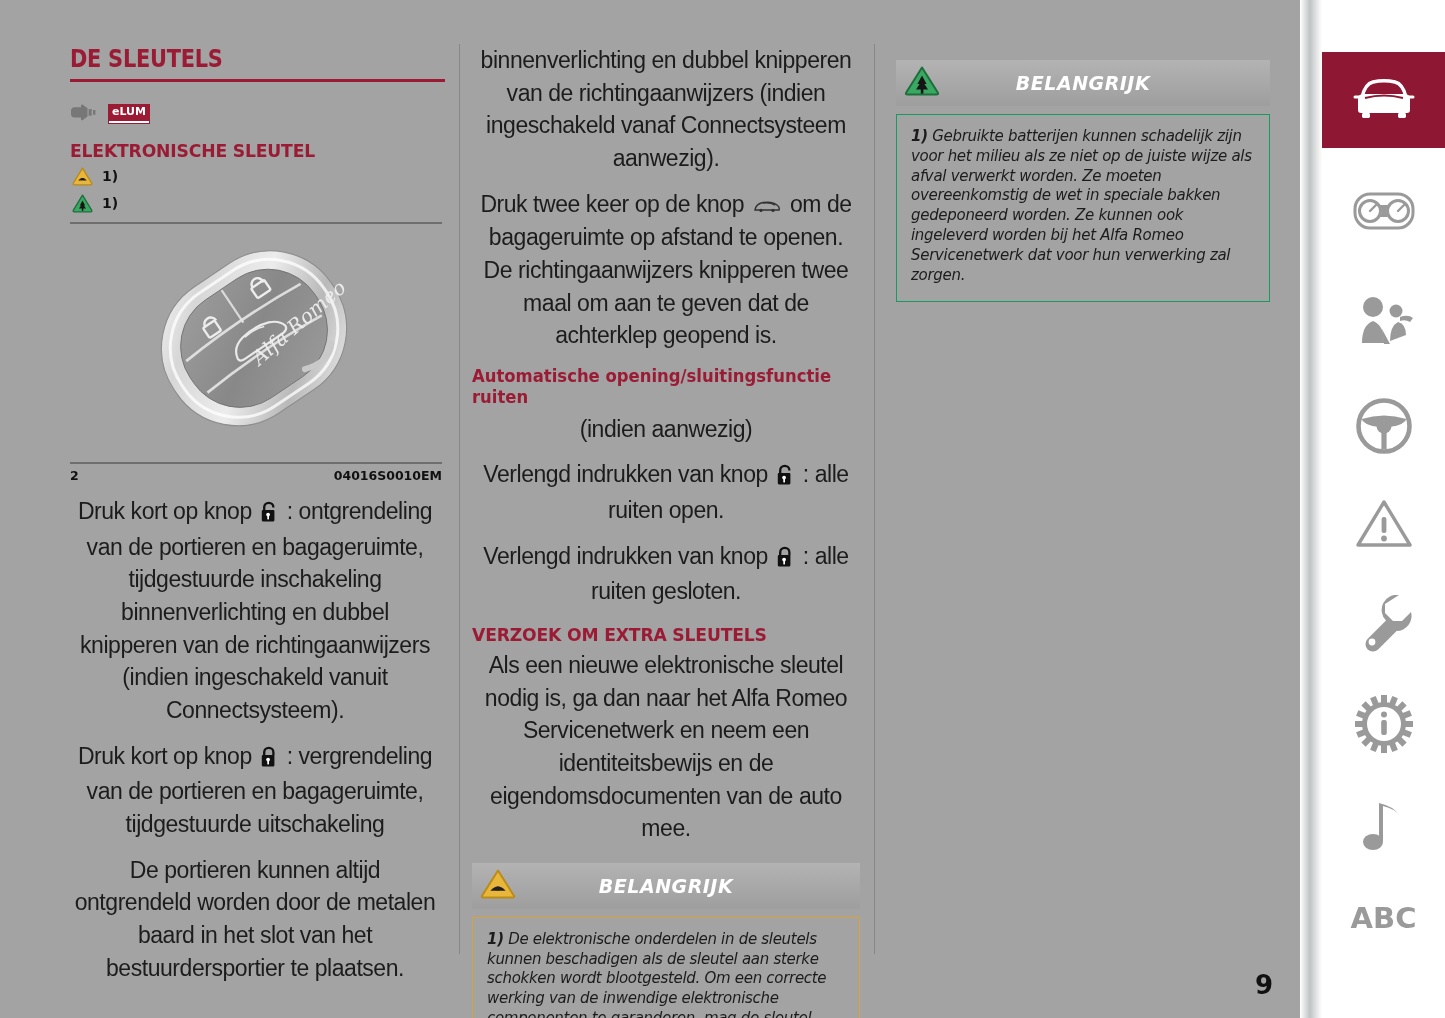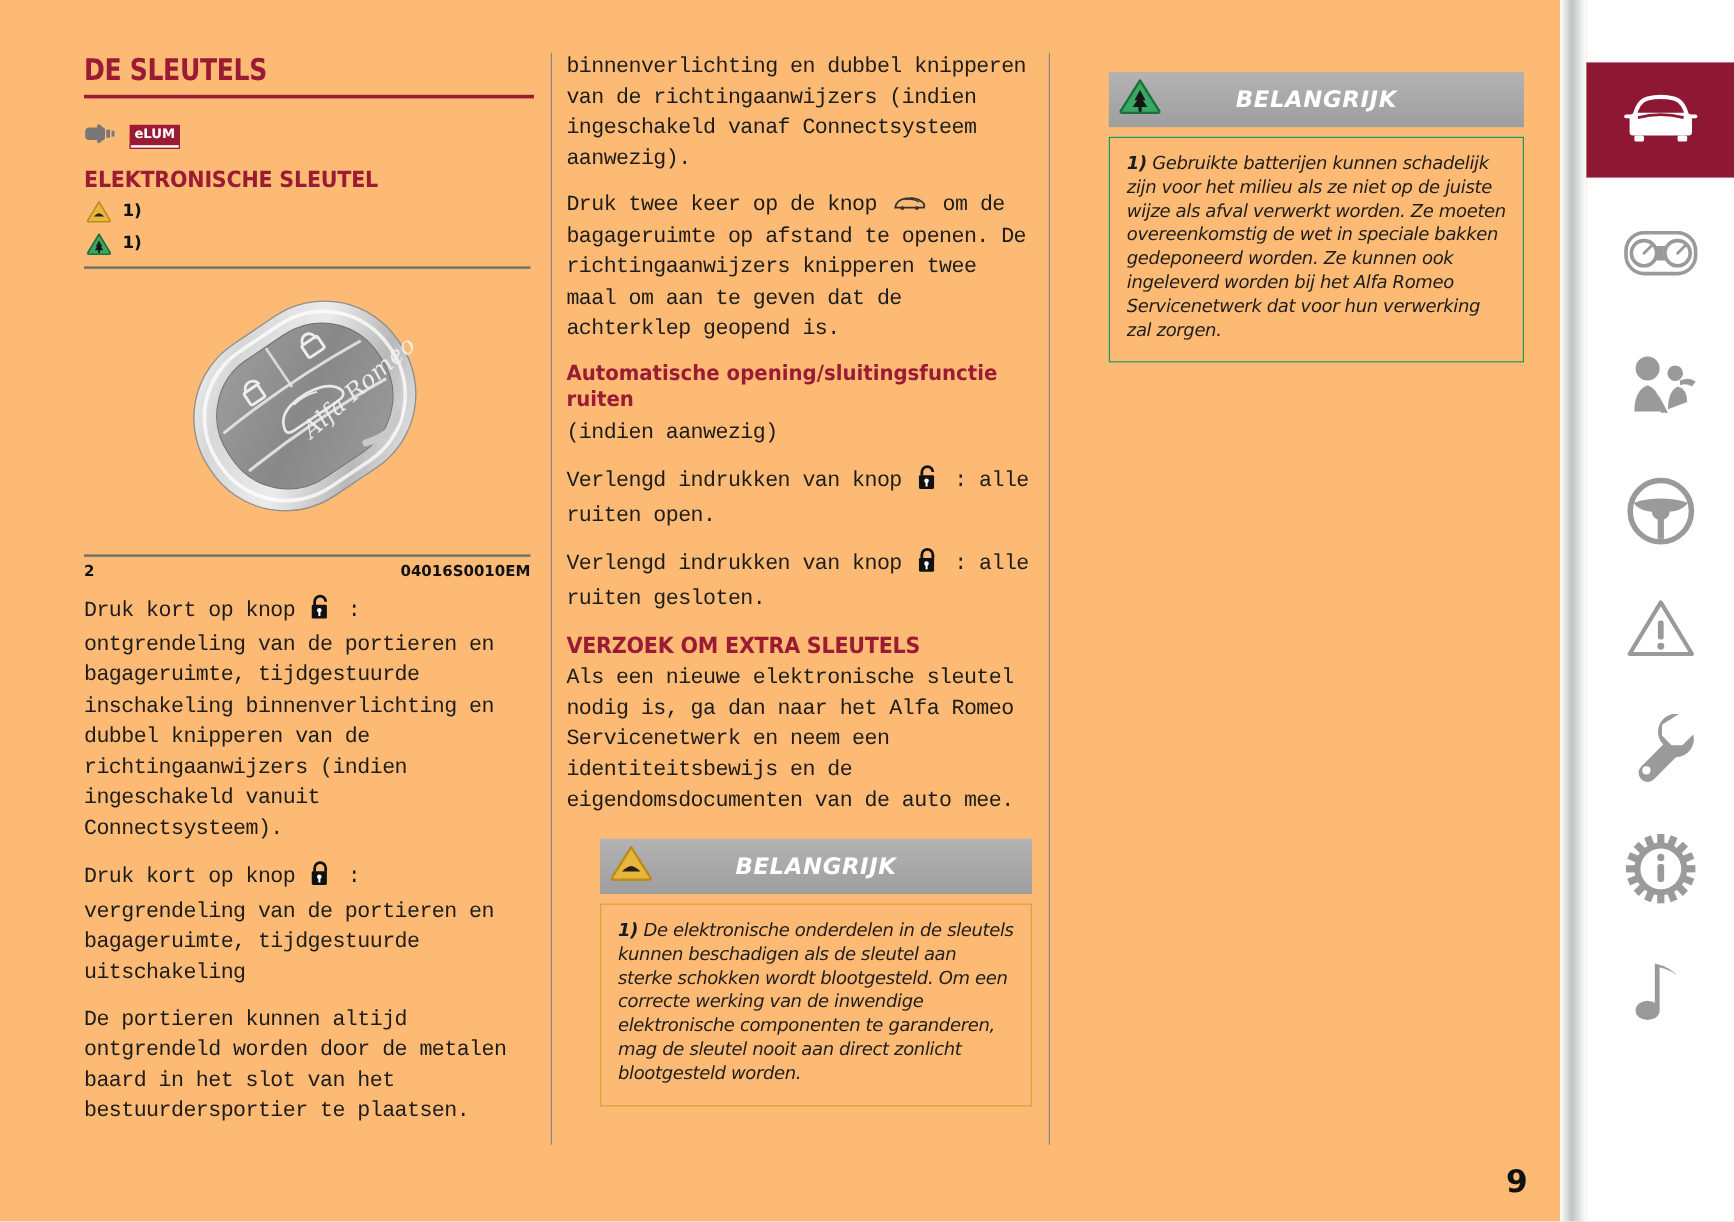--- a/index.html
+++ b/index.html
@@ -12,21 +12,21 @@
     height: 1018px;
     font-family: "Liberation Sans", sans-serif;
     overflow: hidden;
     position: relative;
   }
 
   
   #page {
     position: absolute;
     inset: 0;
-    background: #fdba74;
+    background: #a3a3a3;
   }
 
   
   #columns {
     position: absolute;
     left: 0;
     top: 0;
     width: 1300px;
     height: 1018px;
     display: flex;
@@ -83,26 +83,27 @@
     font-weight: bold;
     line-height: 1.22;
     margin: 14px 0 4px 0;
     font-family: "DejaVu Sans", sans-serif;
     transform: scaleX(0.94);
     transform-origin: left center;
   }
 
   
   p.body {
-    font-size: 18px;
+    font-size: 23px;
     line-height: 1.42;
     color: #1c1c1c;
     margin: 0 0 13px 0;
-    font-family: Liberation Mono, monospace;
+    font-family: Liberation Sans, sans-serif;
     letter-spacing: -0.45px;
+    text-align: center;
   }
 
   
   .refline {
     display: flex;
     align-items: center;
     gap: 9px;
     margin: 4px 0 5px 2px;
     height: 22px;
   }
@@ -171,21 +172,21 @@
   }
 
   
   .inline-icon {
     display: inline-block;
     vertical-align: -3px;
     margin: 0 3px;
   }
 
   
-  .warnbox { margin-top: 18px; margin-left: 28px; }
+  .warnbox { margin-top: 18px; }
   .warn-header {
     background: linear-gradient(to bottom,#b3b3b3,#9e9e9e);
     height: 46px;
     display: flex;
     align-items: center;
     position: relative;
   }
   .warn-header .wicon {
     position: absolute;
     left: 8px;
@@ -624,17 +625,20 @@
 
       <div class="rail-item" style="top:778px">
         <span>
           <svg width="46" height="58" viewBox="0 0 46 58">
             <path d="M18 46 L18 8 Q32 11 38 20 Q34 14 22 11 L22 46 Z" fill="#9a9a9a"></path>
             <ellipse cx="12" cy="47" rx="10" ry="8" fill="#9a9a9a"></ellipse>
           </svg>
         </span>
       </div>
 
+      <div class="rail-item" style="top:870px">
+        <span class="rail-abc">ABC</span>
+      </div>
     </div>
   </div>
 
   <div id="pagenum">9</div>
 </div>
 
 </body></html>

